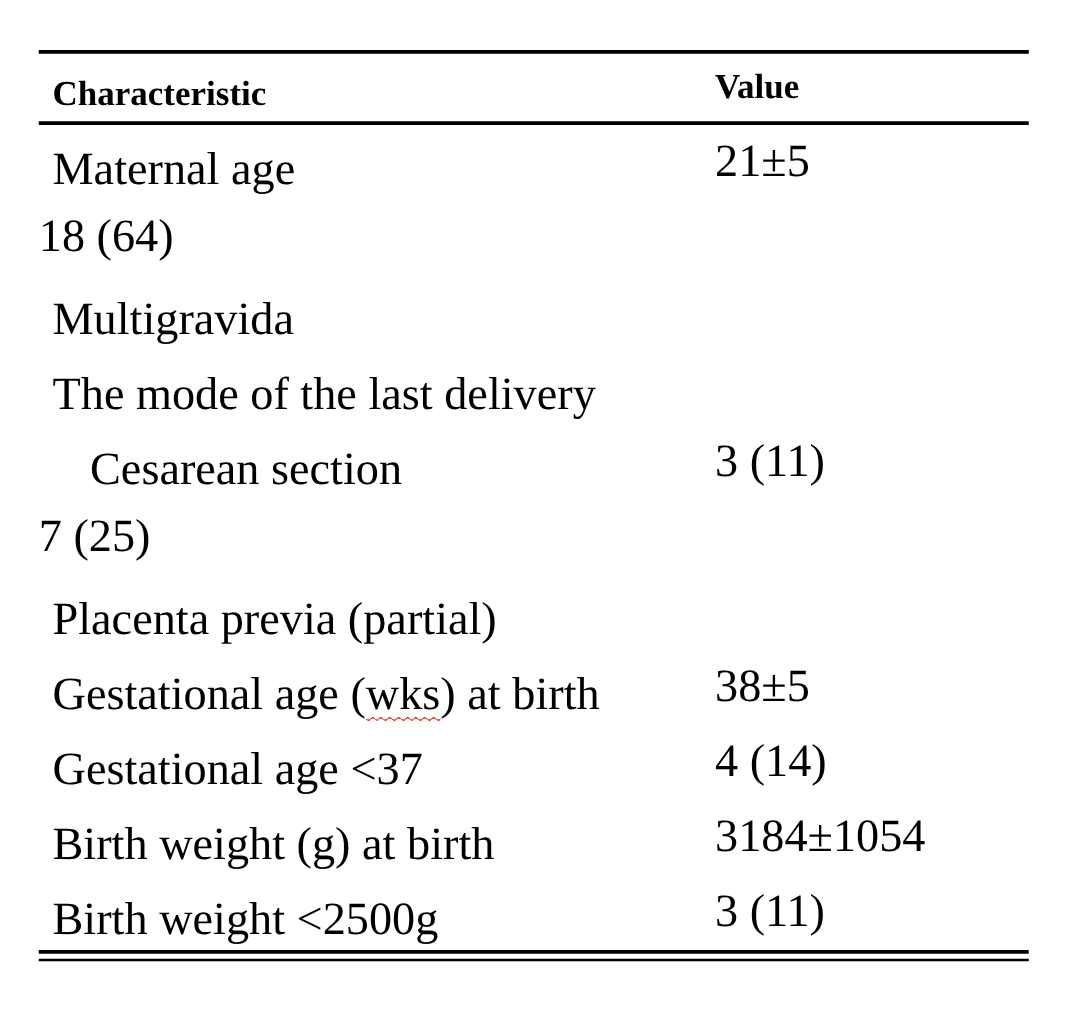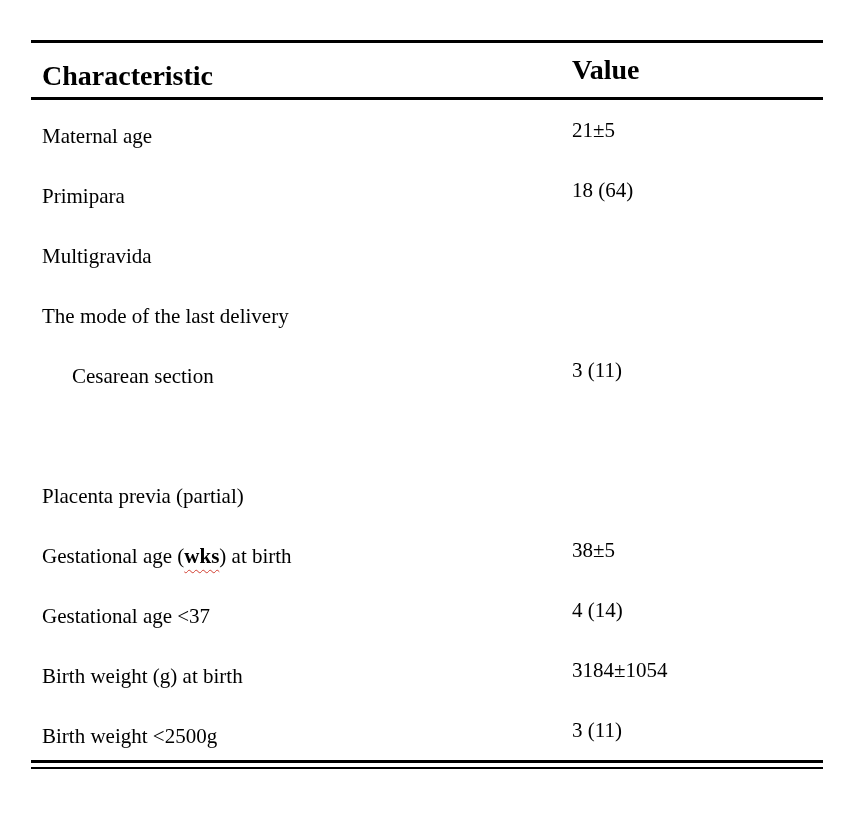--- a/index.html
+++ b/index.html
@@ -20,40 +20,39 @@
     left: 31px;
     top: 40px;
     width: 792px;
     border-top: 3px solid #000;
   }
   .row {
     display: grid;
     grid-template-columns: 541px 1fr;
     height: 60px;
     align-items: center;
-    font-size: 21px;
+    font-size: 37px;
     line-height: 1.15;
   }
   .row.header {
     height: 54px;
     font-weight: bold;
     border-bottom: 3px solid #000;
     font-size: 28px;
   }
   .cell { white-space: nowrap; }
   .cell.label { padding-left: 11px; margin-top: 12px; }
   .cell.label.indent { padding-left: 41px; }
   .cell.value { padding-left: 0; }
   .squiggle {
     text-decoration-line: underline;
     text-decoration-style: wavy;
     text-decoration-color: var(--squiggle-color, #d23f31);
     text-decoration-thickness: 1px;
     text-underline-offset: 6px;
-    font-weight: bold;
   }
   .double-rule {
     height: 4px;
     border-top: 3px solid #000;
     border-bottom: 2px solid #000;
   }
 </style>
 </head>
 <body style="background: rgb(255, 255, 255); color: rgb(0, 0, 0);">
 
@@ -62,39 +61,39 @@
     <div class="cell label">Characteristic</div>
     <div class="cell value">Value</div>
   </div>
   <div id="rows">
   <div class="row">
     <div class="cell label">Maternal age</div>
     <div class="cell value">21±5</div>
   </div>
 
   <div class="row">
-    <div class="cell label">Primipara</div>
     <div class="cell value">18 (64)</div>
   </div>
 
   <div class="row">
     <div class="cell label">Multigravida</div>
   </div>
 
   <div class="row">
     <div class="cell label">The mode of the last delivery</div>
     <div class="cell value"></div>
   </div>
 
   <div class="row">
     <div class="cell label indent">Cesarean section</div>
     <div class="cell value">3 (11)</div>
   </div>
 
   <div class="row">
+    <div class="cell value">7 (25)</div>
   </div>
 
   <div class="row">
     <div class="cell label">Placenta previa (partial)</div>
   </div>
 
   <div class="row">
     <div class="cell label">Gestational age (<span class="squiggle">wks</span>) at birth</div>
     <div class="cell value">38±5</div>
   </div>

